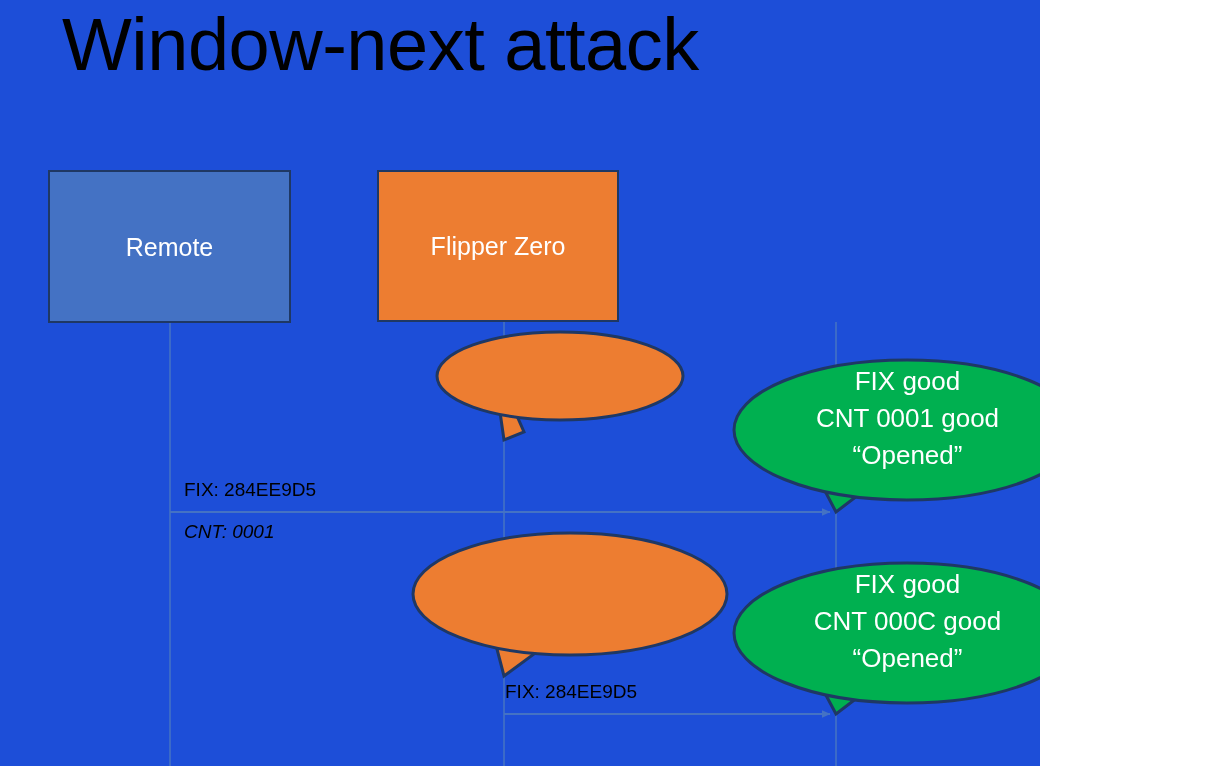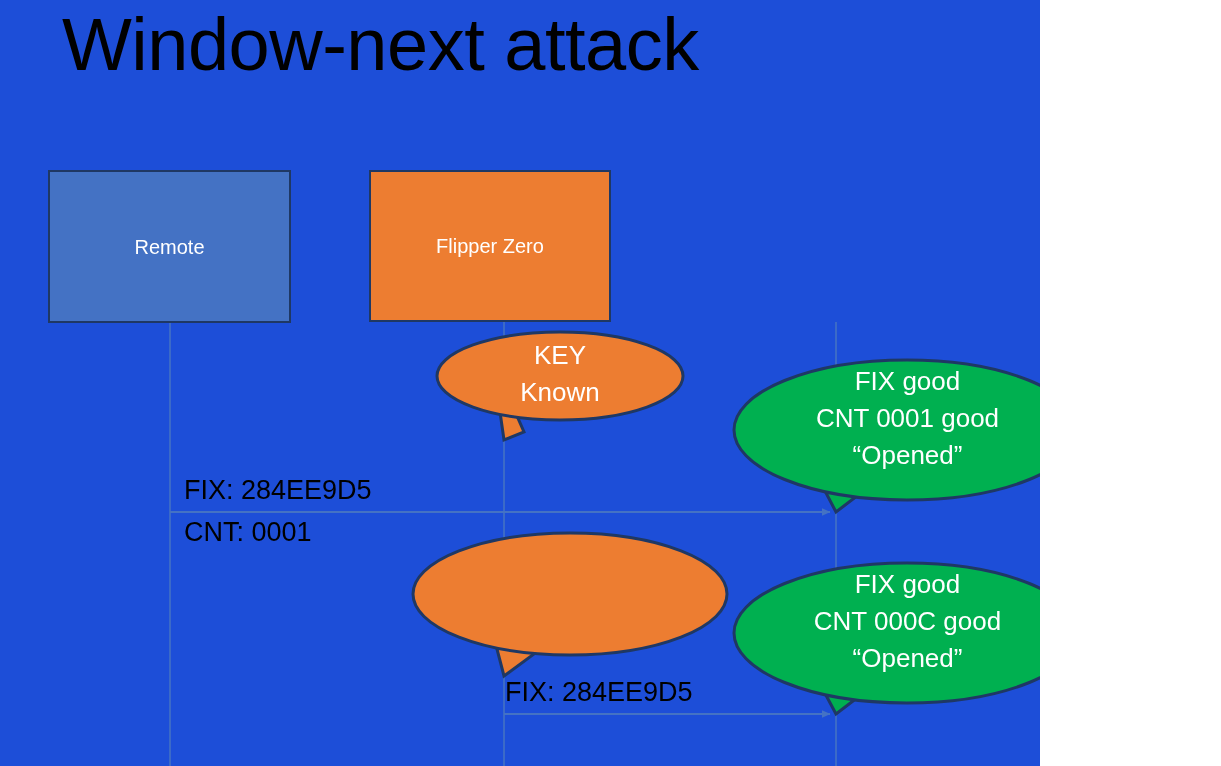--- a/index.html
+++ b/index.html
@@ -45,27 +45,27 @@
 
   
   .actor-box {
     position: absolute;
     box-sizing: border-box;
     border: 2px solid #1F3864;
     display: flex;
     align-items: center;
     justify-content: center;
     color: #ffffff;
-    font-size: 20px;
+    font-size: 25px;
     line-height: 32px;
     font-weight: 400;
     text-align: center;
   }
   #actor-remote  { left: 48px;  top: 170px; width: 243px; height: 153px; background: #4472C4; }
-  #actor-flipper { left: 369px; top: 170px; width: 242px; height: 152px; background: #ED7D31; }
+  #actor-flipper { left: 377px; top: 170px; width: 242px; height: 152px; background: #ED7D31; }
   #actor-receiver{ left: 717px; top: 170px; width: 240px; height: 152px; background: #00B050; }
 
   
   .callout-text {
     position: absolute;
     color: #ffffff;
     text-align: center;
     font-size: 26px;
     line-height: 37px;
     font-weight: 400;
@@ -73,27 +73,27 @@
   }
   #callout-text-key-known   { left: 437px; top: 337px; width: 246px; }
   #callout-text-fix-good-1  { left: 735px; top: 363px; width: 345px; }
   #callout-text-send-window { left: 413px; top: 532px; width: 314px; }
   #callout-text-fix-good-2  { left: 735px; top: 566px; width: 345px; }
 
   
   .msg-label {
     position: absolute;
     color: #000000;
-    font-size: 27px;
+    font-size: 19px;
     line-height: 32px;
     font-weight: 400;
     white-space: nowrap;
   }
   #msg1-fix { left: 184px; top: 474px; }
-  #msg1-cnt { left: 184px; top: 516px; }
+  #msg1-cnt { left: 184px; top: 516px; font-style: italic; }
   #msg2-fix { left: 505px; top: 676px; }
   #msg2-cnt { left: 505px; top: 718px; }
 </style>
 </head>
 <body>
 
 <div id="slide">
 
   <div id="slide-title">Window-next attack</div>
 
@@ -144,21 +144,20 @@
                L 812 669 Z" fill="#00B050" stroke="#1F3864" stroke-width="3"></path>
       <ellipse cx="907" cy="633" rx="173" ry="70" fill="#00B050" stroke="#1F3864" stroke-width="3"></ellipse>
     </g>
   </svg>
 
   <div class="actor-box" id="actor-remote">Remote</div>
 
   <div class="actor-box" id="actor-flipper">Flipper Zero</div>
 
 
-  <div class="callout-text" id="callout-text-key-known">KEY<br>Known</div>
 
   <div class="callout-text" id="callout-text-fix-good-1">FIX good<br>CNT 0001 good<br>“Opened”</div>
 
 
   <div class="callout-text" id="callout-text-fix-good-2">FIX good<br>CNT 000C good<br>“Opened”</div>
 
   <div class="msg-label" id="msg1-fix">FIX: 284EE9D5</div>
 
   <div class="msg-label" id="msg1-cnt">CNT: 0001</div>
 

